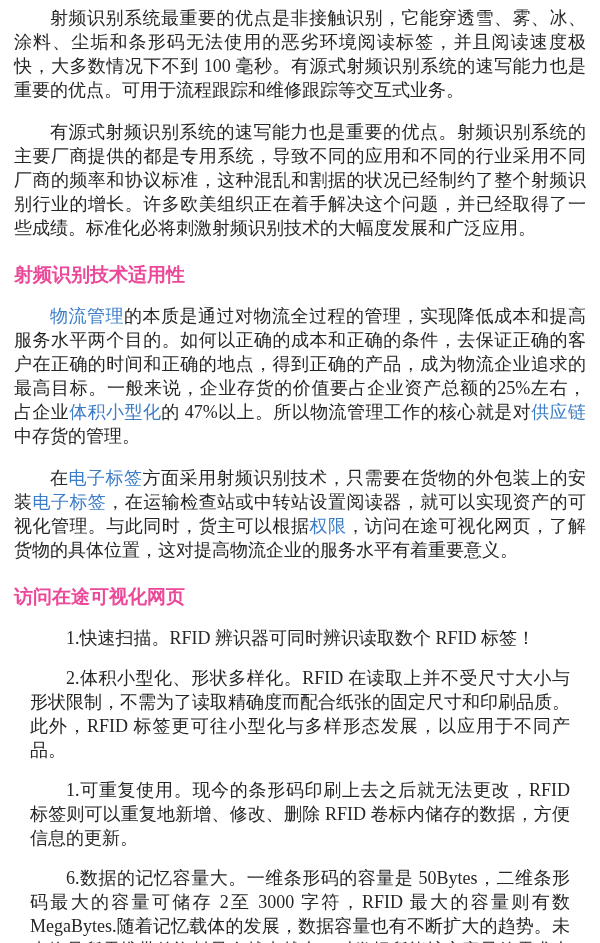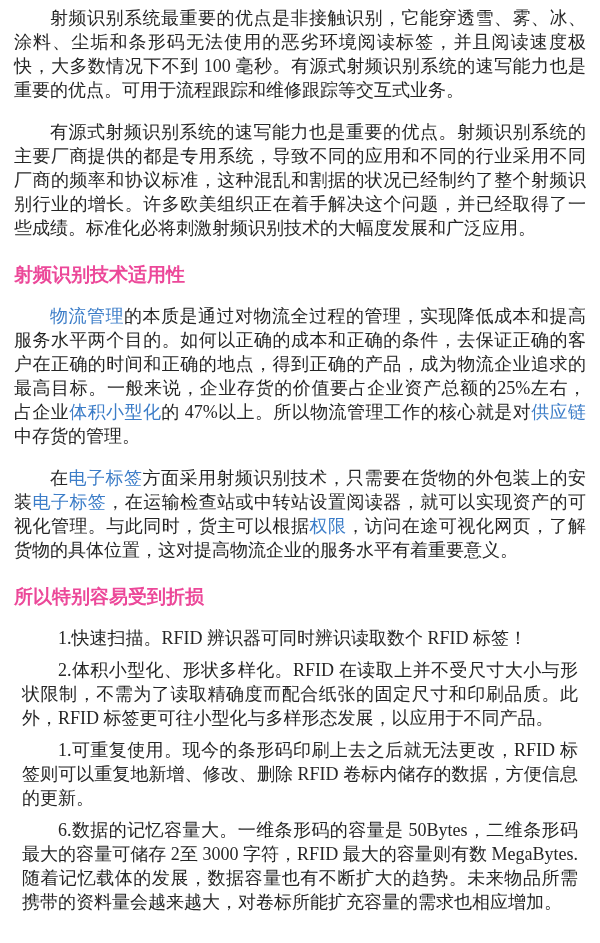--- a/index.html
+++ b/index.html
@@ -16,21 +16,21 @@
   }
   p.para {
     font-size: 18px;
     line-height: 24px;
     text-align: justify;
     text-indent: 2em;
     color: var(--text-color, #262626);
     margin: 0 0 18px 0;
   }
   p.para.item {
-    margin: 8px;
+    margin: 16px;
   }
   h2.sec {
     font-family: "Liberation Sans", "DejaVu Sans", sans-serif;
     font-size: 19px;
     font-weight: bold;
     color: #ec4899;
     margin: 22px 0 16px 0;
   }
   a.lnk {
     color: var(--link-color, #3C7DC8);
@@ -40,18 +40,18 @@
 </style>
 </head>
 <body>
 
 <main id="article" class="article">
     <p class="para"><span>射频识别系统最重要的优点是非接触识别，它能穿透雪、雾、冰、涂料、尘垢和条形码无法使用的恶劣环境阅读标签，并且阅读速度极快，大多数情况下不到 100 毫秒。有源式射频识别系统的速写能力也是重要的优点。可用于流程跟踪和维修跟踪等交互式业务。</span></p>
     <p class="para"><span>有源式射频识别系统的速写能力也是重要的优点。射频识别系统的主要厂商提供的都是专用系统，导致不同的应用和不同的行业采用不同厂商的频率和协议标准，这种混乱和割据的状况已经制约了整个射频识别行业的增长。许多欧美组织正在着手解决这个问题，并已经取得了一些成绩。标准化必将刺激射频识别技术的大幅度发展和广泛应用。</span></p>
     <h2 class="sec">射频识别技术适用性</h2>
     <p class="para"><a class="lnk" href="#">物流管理</a><span>的本质是通过对物流全过程的管理，实现降低成本和提高服务水平两个目的。如何以正确的成本和正确的条件，去保证正确的客户在正确的时间和正确的地点，得到正确的产品，成为物流企业追求的最高目标。一般来说，企业存货的价值要占企业资产总额的25%左右，占企业</span><a class="lnk" href="#">体积小型化</a><span>的 47%以上。所以物流管理工作的核心就是对</span><a class="lnk" href="#">供应链</a><span>中存货的管理。</span></p>
     <p class="para"><span>在</span><a class="lnk" href="#">电子标签</a><span>方面采用射频识别技术，只需要在货物的外包装上的安装</span><a class="lnk" href="#">电子标签</a><span>，在运输检查站或中转站设置阅读器，就可以实现资产的可视化管理。与此同时，货主可以根据</span><a class="lnk" href="#">权限</a><span>，访问在途可视化网页，了解货物的具体位置，这对提高物流企业的服务水平有着重要意义。</span></p>
-    <h2 class="sec">所以特别容易受到折损</h2>
+    <h2 class="sec">访问在途可视化网页</h2>
     <p class="para item"><span>1.快速扫描。RFID 辨识器可同时辨识读取数个 RFID 标签！</span></p>
     <p class="para item"><span>2.体积小型化、形状多样化。RFID 在读取上并不受尺寸大小与形状限制，不需为了读取精确度而配合纸张的固定尺寸和印刷品质。此外，RFID 标签更可往小型化与多样形态发展，以应用于不同产品。</span></p>
     <p class="para item"><span>1.可重复使用。现今的条形码印刷上去之后就无法更改，RFID 标签则可以重复地新增、修改、删除 RFID 卷标内储存的数据，方便信息的更新。</span></p>
     <p class="para item"><span>6.数据的记忆容量大。一维条形码的容量是 50Bytes，二维条形码最大的容量可储存 2至 3000 字符，RFID 最大的容量则有数 MegaBytes.随着记忆载体的发展，数据容量也有不断扩大的趋势。未来物品所需携带的资料量会越来越大，对卷标所能扩充容量的需求也相应增加。</span></p>
   </main>
 
 </body></html>

